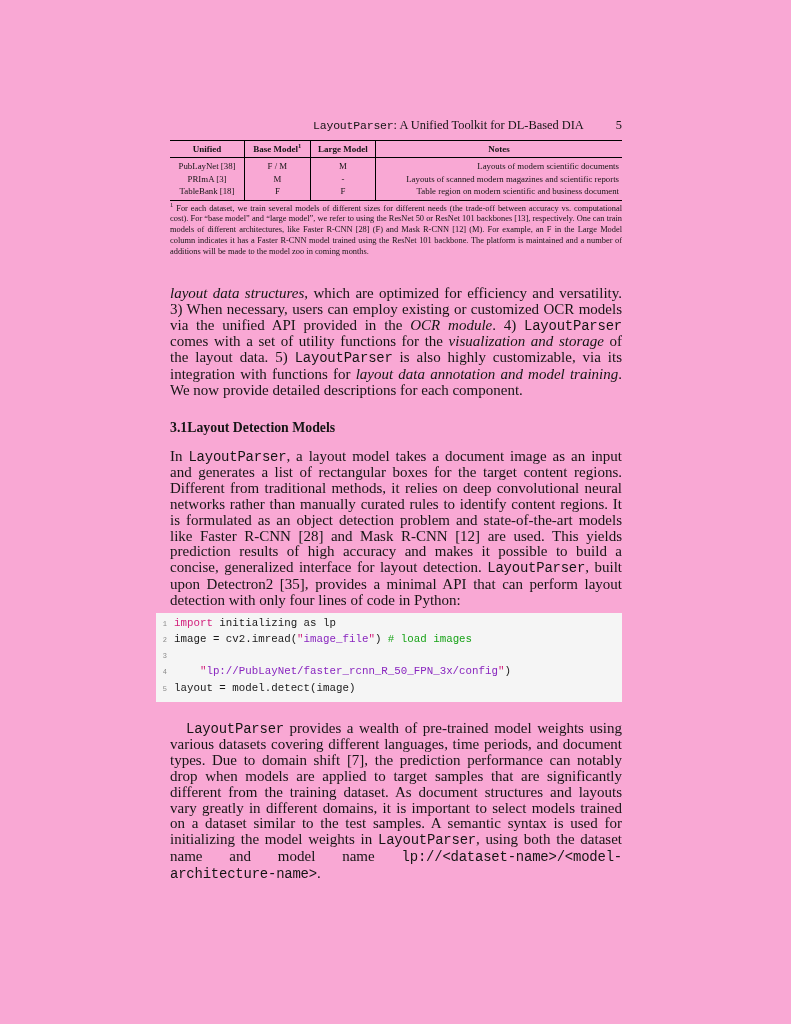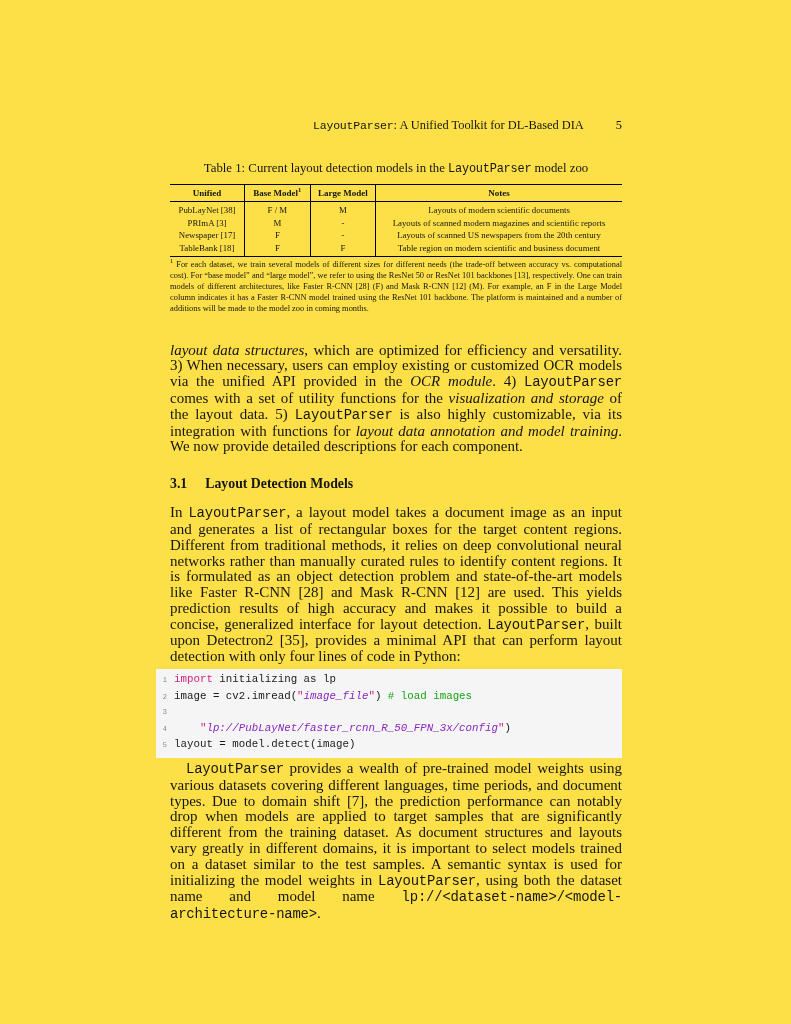--- a/index.html
+++ b/index.html
@@ -4,21 +4,21 @@
 <style>
   * { margin:0; padding:0; box-sizing:border-box; }
   html,body { background:#ffffff; }
   body {
     width:791px; height:1024px;
     font-family:"Liberation Serif", serif;
     color:#151515;
     position:relative;
     overflow:hidden;
   }
-  .page { position:relative; width:791px; height:1024px; background:#fde047; }
+  .page { position:relative; width:791px; height:1024px; background:#f9a8d4; }
   .column { position:absolute; left:170px; top:0; width:452px; }
 
   .mono { font-family:"Liberation Mono", monospace; font-size:0.93em; letter-spacing:-0.2px; }
   .it { font-style:italic; }
 
   
   .running-head {
     margin-top:118px;
     display:flex; justify-content:flex-end; align-items:baseline; gap:32px;
     font-size:12.4px; line-height:14px;
@@ -44,77 +44,76 @@
     font-weight:bold; font-size:9px;
     padding:2.5px 3px;
     text-align:center;
   }
   table.zoo thead th.notes-h { text-align:center; }
   table.zoo td {
     padding:1px 3px;
     text-align:center;
     vertical-align:middle;
   }
-  table.zoo td.notes { text-align:center; }
+  table.zoo td.notes { text-align:right; }
   table.zoo .vline { border-left:0.9px solid #000; }
   table.zoo tbody tr:first-child td { padding-top:3.5px; }
   table.zoo tbody tr:last-child td { border-bottom:1.4px solid #000; padding-bottom:3px; }
   sup { font-size:6.5px; vertical-align:super; line-height:0; }
 
   
   .footnote {
     margin-top:3px;
     font-size:8.4px; line-height:10.9px;
     text-align:justify;
   }
 
   
   .para { font-size:15px; line-height:15.8px; text-align:justify; }
   .p1 { margin-top:28px; }
   .heading {
     margin-top:21px; margin-bottom:13px;
     font-size:13.8px; font-weight:bold;
-    display:flex; gap:18px;
+    display:flex; 
   }
-  .p3 { margin-top:3px; text-indent:16px; }
+  .p3 { margin-top:19px; text-indent:16px; }
 
   
   .codeblock {
     margin-top:4px; margin-left:-14px;
     width:466px;
     background:#f5f5f5;
     padding:3px 0 4px 0;
     font-family:"Liberation Mono", monospace;
     font-size:10.8px; line-height:15.6px;
     color:#1a1a1a;
   }
   .code-line { display:flex; align-items:baseline; }
   .lno {
     flex:0 0 11px; padding-left:2px; margin-right:7px;
     text-align:right;
     font-size:7px; color:#8a8a8a;
   }
   .code-text { white-space:pre; }
   .tok-kw  { color:#d2217c; }
   .tok-q   { color:#d2217c; }
-  .tok-str { color:#8926bf;font-style:italic; }
+  .tok-str { color:#8926bf; }
   .tok-com { color:#18a318; }
 </style>
 </head>
 <body>
 
 <div class="page">
   <div class="column">
 
     <div class="running-head">
       <span><span class="mono">LayoutParser</span><span>: A Unified Toolkit for DL-Based DIA</span></span>
       <span>5</span>
     </div>
 
-    <div class="caption"><span>Table 1: Current layout detection models in the </span><span class="mono">LayoutParser</span><span> model zoo</span></div>
 
     <table class="zoo">
       <colgroup>
         <col class="c-dataset">
           <col class="c-base">
           <col class="c-large">
           <col class="c-notes">
       </colgroup>
       <thead>
         <tr>
@@ -129,26 +128,20 @@
           <td>PubLayNet [38]</td>
           <td class="vline">F / M</td>
           <td class="vline">M</td>
           <td class="vline notes">Layouts of modern scientific documents</td>
         </tr>
         <tr>
           <td>PRImA [3]</td>
           <td class="vline">M</td>
           <td class="vline">-</td>
           <td class="vline notes">Layouts of scanned modern magazines and scientific reports</td>
-        </tr>
-        <tr>
-          <td>Newspaper [17]</td>
-          <td class="vline">F</td>
-          <td class="vline">-</td>
-          <td class="vline notes">Layouts of scanned US newspapers from the 20th century</td>
         </tr>
         <tr>
           <td>TableBank [18]</td>
           <td class="vline">F</td>
           <td class="vline">F</td>
           <td class="vline notes">Table region on modern scientific and business document</td>
         </tr>
       </tbody>
     </table>
 

